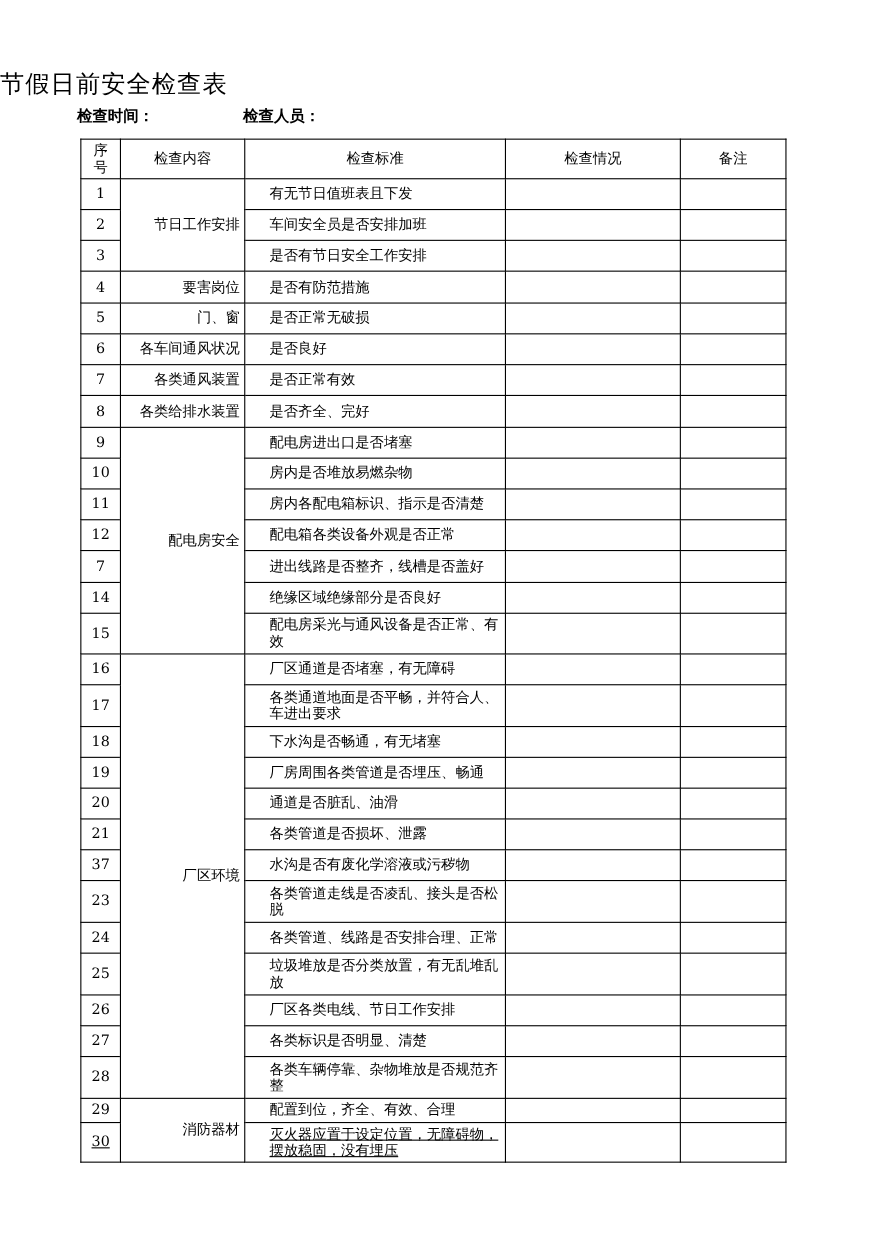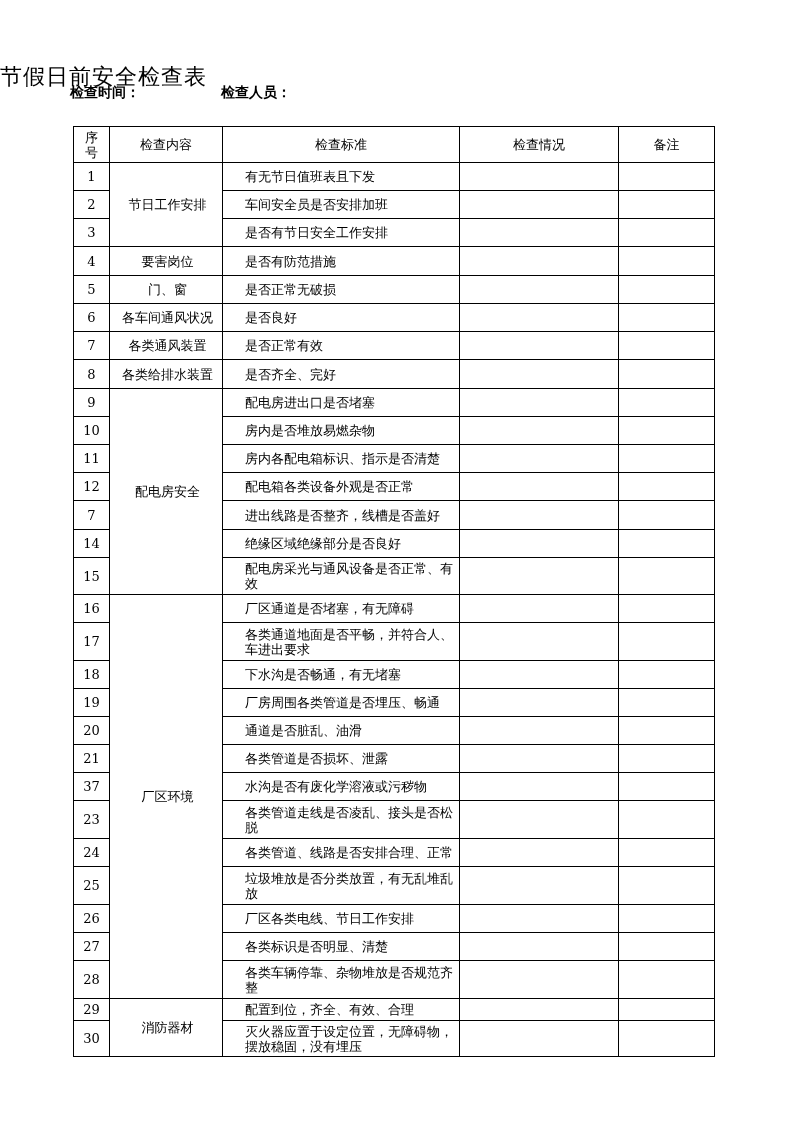--- a/index.html
+++ b/index.html
@@ -1,26 +1,26 @@
 <!DOCTYPE html>
 <html><head>
   <meta charset="utf-8">
   <style>
     html, body { margin: 0; padding: 0; background: #ffffff; }
     body { width: 793px; height: 1122px; position: relative; font-family: "DejaVu Serif", "Liberation Serif", serif; color: #000; }
     .title { position: absolute; left: 0; width: 793px; top: 62px; text-align: left; font-family: "DejaVu Sans", "Liberation Sans", sans-serif; font-size: 22px; letter-spacing: 1px; }
-    .meta { position: absolute; top: 84px; font-family: Liberation Sans, sans-serif; font-size: 14px; font-weight: bold; }
+    .meta { position: absolute; top: 97px; font-family: Liberation Sans, sans-serif; font-size: 14px; font-weight: bold; }
     .meta.time { left: 70px; }
     .meta.person { left: 221px; }
     table { position: absolute; left: 73px; top: 126px; border-collapse: collapse; table-layout: fixed; width: 641px; }
     td, th { border: 1.5px solid #000; padding: 0 4px; font-size: 13px; line-height: 15px; font-weight: normal; }
     th { font-family: "DejaVu Sans", "Liberation Sans", sans-serif; text-align: center; height: 35px; }
     td.num { text-align: center; }
     td.std { text-align: left; padding-left: 22px; }
-    td.cat { text-align: center; padding-left: 7px; }
+    td.cat { text-align: right; padding-left: 7px; }
     th.seq { font-size: 13px; line-height: 15px; }
   </style>
 </head>
 <body>
 
 <div class="title">节假日前安全检查表</div>
 <div class="meta time">检查时间：</div>
 <div class="meta person">检查人员：</div>
 
 <table>
@@ -217,20 +217,20 @@
         <td></td>
         <td></td>
       </tr>
       <tr style="height: 22px;">
         <td class="num">29</td>
         <td class="cat" rowspan="2">消防器材</td>
         <td class="std">配置到位，齐全、有效、合理</td>
         <td></td>
         <td></td>
       </tr>
-      <tr style="height: 36px;">
+      <tr style="height: 36px; text-decoration: underline;">
         <td class="num">30</td>
         <td class="std">灭火器应置于设定位置，无障碍物，摆放稳固，没有埋压</td>
         <td></td>
         <td></td>
       </tr>
     </tbody>
 </table>
 
 </body></html>

